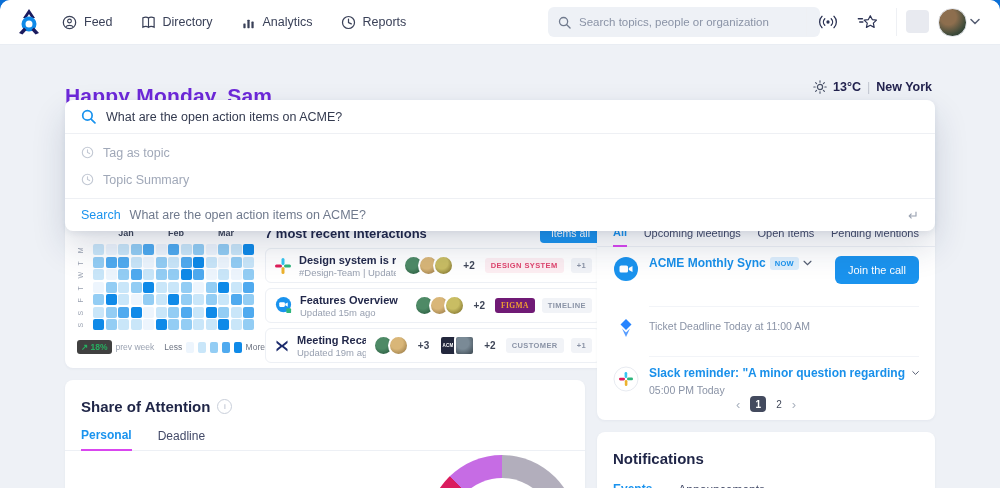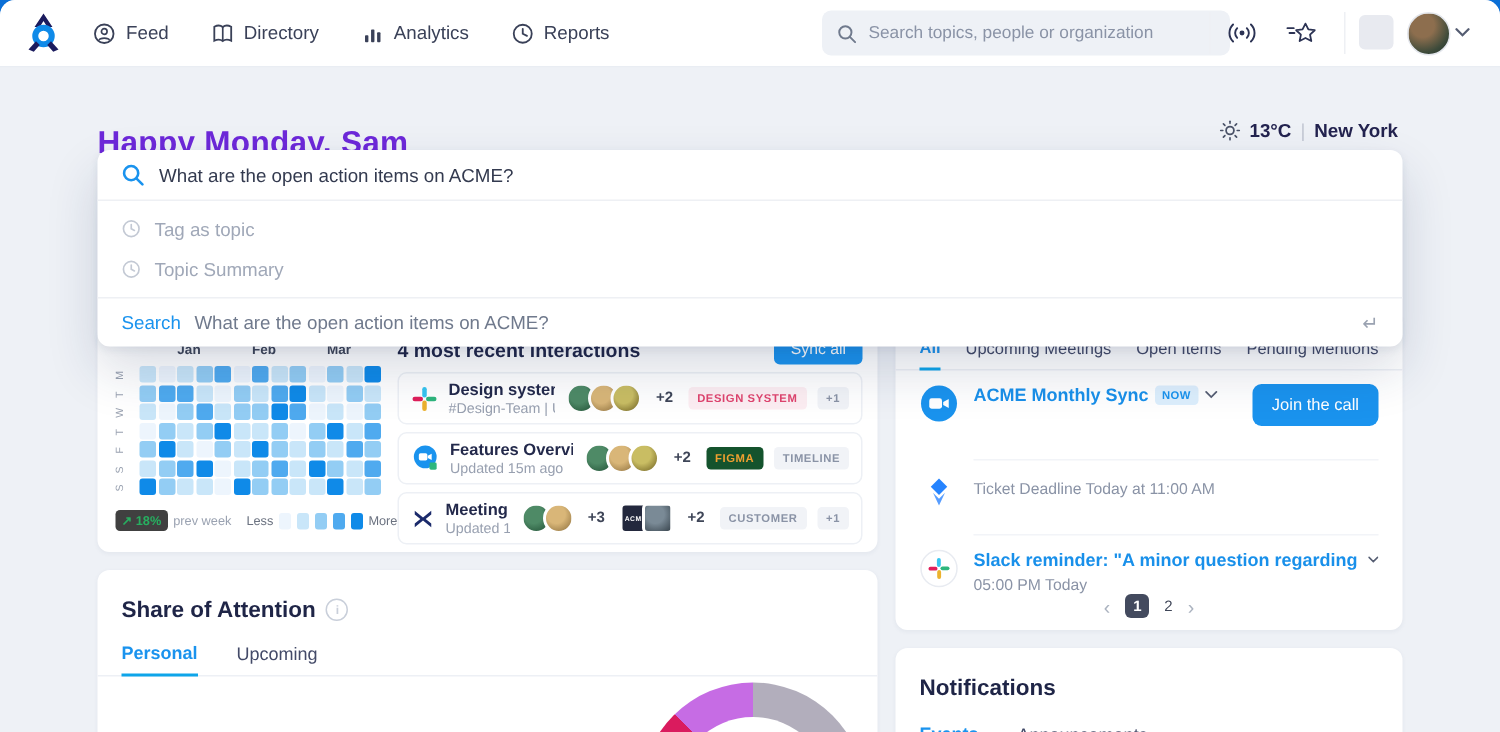--- a/index.html
+++ b/index.html
@@ -27,21 +27,21 @@
   .pal-query{display:flex;align-items:center;gap:10px;height:33px;padding:0 16px;border-bottom:1px solid #eef0f4;}
   .pal-query span{font-size:12.5px;color:#333a4f;}
   .pal-sugg{padding:5px 0;border-bottom:1px solid #eef0f4;}
   .pal-sugg-row{display:flex;align-items:center;gap:9px;height:27px;padding:0 16px;color:#a0a8b8;font-size:12.5px;cursor:pointer;}
   .pal-footer{display:flex;align-items:center;height:32px;padding:0 16px;gap:9px;}
   .pal-footer .act{color:#1a93ee;font-size:12.5px;}
   .pal-footer .q{color:#707a8d;font-size:12.5px;flex:1;}
   .pal-footer .ret{color:#9aa2b1;font-size:13px;}
   
   .card{position:absolute;background:#fff;border-radius:8px;box-shadow:0 1px 3px rgba(30,50,90,.05);}
-  #card-activity{left:65px;top:218px;width:520px;height:150px;}
+  #card-activity{left:65px;top:218px;width:520px;height:150px;padding-left:26px;}
   #card-agenda{left:597px;top:208px;width:338px;height:212px;z-index:10;}
   #card-attention{left:65px;top:380px;width:520px;height:130px;overflow:hidden;}
   #card-notifications{left:597px;top:432px;width:338px;height:90px;}
   
   .hm-months{position:absolute;left:0;top:10px;width:200px;height:12px;}
   .hm-months span{position:absolute;font-size:9px;font-weight:bold;color:#3f4658;transform:translateX(-50%);}
   .hm-days{position:absolute;left:10px;top:26px;height:88px;display:flex;flex-direction:column;}
   .hm-days span{height:12.5px;font-size:7px;color:#9aa2b1;transform:rotate(-90deg);display:flex;align-items:center;justify-content:center;width:10px;}
   .hm-grid{position:absolute;left:28px;top:26px;display:grid;grid-template-columns:repeat(13,11px);grid-auto-rows:11px;gap:1.5px;}
   .hm-cell{border-radius:2px;}
@@ -64,26 +64,26 @@
   .av:first-child{margin-left:0;}
   .av.sq{border-radius:4px;}
   .av1{background:radial-gradient(circle at 40% 35%,#4e8a66 0 40%,#1f4d33 100%);}
   .av2{background:radial-gradient(circle at 40% 35%,#d9b678 0 40%,#8a6d3b 100%);}
   .av3{background:radial-gradient(circle at 40% 35%,#c9bd63 0 40%,#6b5d1f 100%);}
   .av4{background:radial-gradient(circle at 40% 35%,#7a8a96 0 40%,#39454e 100%);}
   .av-acme{background:#23283d;color:#fff;font-size:4.5px;font-weight:bold;display:flex;align-items:center;justify-content:center;letter-spacing:.3px;}
   .plus{font-size:10px;font-weight:bold;color:#3f4658;margin:0 3px 0 2px;}
   .tag{font-size:7.5px;font-weight:bold;letter-spacing:.4px;padding:3px 6px;border-radius:3px;white-space:nowrap;}
   .tag.pink{background:#fdeef2;color:#e0446e;}
-  .tag.orange{background:#14532d;color:#f0a030;}
+  .tag.orange{background:#701a75;color:#f0a030;font-family:Liberation Serif, serif;}
   .tag.gray{background:#f1f3f7;color:#8a93a6;}
   
   .tabrow{display:flex;align-items:flex-end;justify-content:space-between;border-bottom:1px solid #edf0f5;padding:0 16px;height:30px;}
   .tab{font-size:11px;color:#434a68;padding-bottom:7px;cursor:pointer;white-space:nowrap;}
-  .tab.active{color:#1a93ee;font-weight:bold;border-bottom:2px solid #0ea5e9;margin-bottom:-1px;}
+  .tab.active{color:#1a93ee;font-weight:bold;border-bottom:2px solid #d946ef;margin-bottom:-1px;}
   .ag-item{position:absolute;left:16px;right:16px;display:flex;gap:10px;}
   .ag-icon{width:26px;height:26px;flex:none;}
   .ag-body{flex:1;min-width:0;}
   .ag-title{display:flex;align-items:center;gap:4px;}
   .ag-title .t{font-size:12px;font-weight:bold;color:#1990ea;white-space:nowrap;overflow:hidden;}
   .badge-now{background:#ddeffd;color:#1a93ee;font-size:7.5px;font-weight:bold;padding:2px 5px;border-radius:3px;letter-spacing:.3px;}
   .ag-meta{font-size:10.5px;color:#8a93a6;margin-top:4px;}
   .ag-div{position:absolute;left:52px;right:16px;height:1px;background:#f2f4f8;}
   .pager{position:absolute;left:0;right:0;bottom:8px;display:flex;align-items:center;justify-content:center;gap:10px;}
   .pager .arr{color:#aab2bf;font-size:13px;cursor:pointer;}
@@ -341,22 +341,22 @@
       <span class="scale-sq" style="background: rgb(237, 245, 253);"></span>
       <span class="scale-sq" style="background: rgb(201, 230, 249);"></span>
       <span class="scale-sq" style="background: rgb(147, 205, 244);"></span>
       <span class="scale-sq" style="background: rgb(79, 170, 239);"></span>
       <span class="scale-sq" style="background: rgb(15, 138, 232);"></span>
       <span class="hm-lessmore">More</span>
     </div>
 
     <div class="inter">
       <div class="inter-head">
-        <span class="inter-title">4 most recent interactions</span>
-        <button class="btn-blue">Sync all</button>
+        <span class="inter-title">7 most recent interactions</span>
+        <button class="btn-blue">Items all</button>
       </div>
       <div class="inter-item">
         <svg width="18" height="18" viewBox="0 0 18 18">
               <rect x="7.5" y="1" width="3" height="7" rx="1.5" fill="#36C5F0"></rect>
               <rect x="10" y="7.5" width="7" height="3" rx="1.5" fill="#2EB67D"></rect>
               <rect x="7.5" y="10" width="3" height="7" rx="1.5" fill="#ECB22E"></rect>
               <rect x="1" y="7.5" width="7" height="3" rx="1.5" fill="#E01E5A"></rect>
             </svg>
         <div class="inter-text">
           <div class="t">Design system is ready to revi...</div>
@@ -478,21 +478,21 @@
     </div>
   </div>
 
   <div class="card" id="card-attention">
     <div class="sec-title" style="position:absolute;left:16px;top:18px">
       <span>Share of Attention</span>
       <span class="info-i">i</span>
     </div>
     <div class="tabrow" style="position:absolute;left:0;right:0;top:44px;height:26px;padding:0 16px;justify-content:flex-start;gap:26px">
       <span class="tab active" style="font-size:12px">Personal</span>
-      <span class="tab" style="font-size:12px">Upcoming</span>
+      <span class="tab" style="font-size:12px">Deadline</span>
     </div>
     <div class="donut" style="background: conic-gradient(rgb(178, 174, 188) 0deg, rgb(178, 174, 188) 130deg, rgb(65, 160, 232) 130deg, rgb(65, 160, 232) 200deg, rgb(242, 194, 48) 200deg, rgb(242, 194, 48) 268deg, rgb(218, 27, 94) 268deg, rgb(218, 27, 94) 316deg, rgb(198, 108, 228) 316deg, rgb(198, 108, 228) 360deg);"></div>
   </div>
 
   <div class="card" id="card-notifications">
     <div class="sec-title" style="position:absolute;left:16px;top:18px">
       <span>Notifications</span>
     </div>
     <div class="tabrow" style="position:absolute;left:0;right:0;top:46px;height:26px;padding:0 16px;justify-content:flex-start;gap:26px;border-bottom:none">
       <span class="tab active" style="font-size:12px">Events</span>

